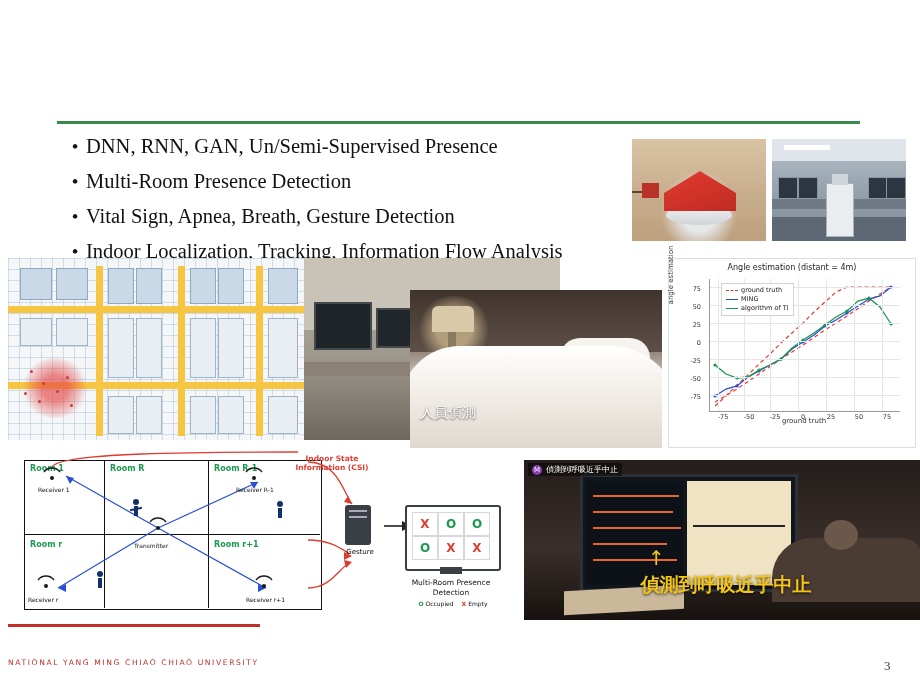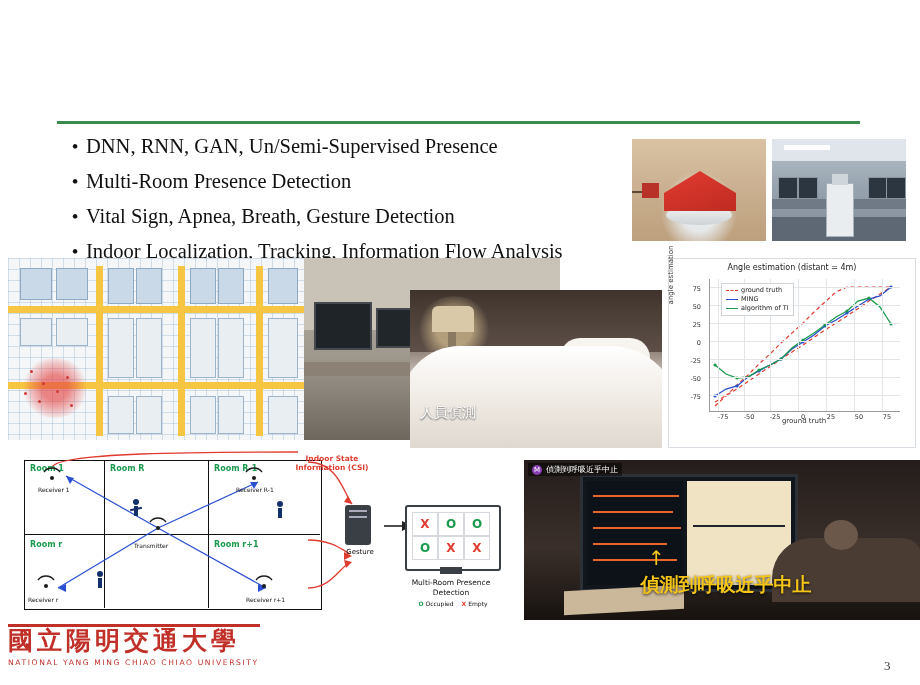--- a/index.html
+++ b/index.html
@@ -543,18 +543,17 @@
     <div class="pb-head"></div>
   </div>
   <div class="pb-tag">
     <span class="m">M</span>
     <span>偵測到呼吸近乎中止</span>
   </div>
   <div class="pb-arrow">↑</div>
   <div class="pb-cap">偵測到呼吸近乎中止</div>
 
   <svg style="position:absolute;left:8px;top:630px;" width="0" height="0"></svg>
-  <div class="logo-cn">國立陽明交通大學</div>
   <div class="logo-rule"></div>
   <div class="logo-en">NATIONAL YANG MING CHIAO CHIAO UNIVERSITY</div>
 
   <div class="slideno">3</div>
 </div>
 
 </body></html>

